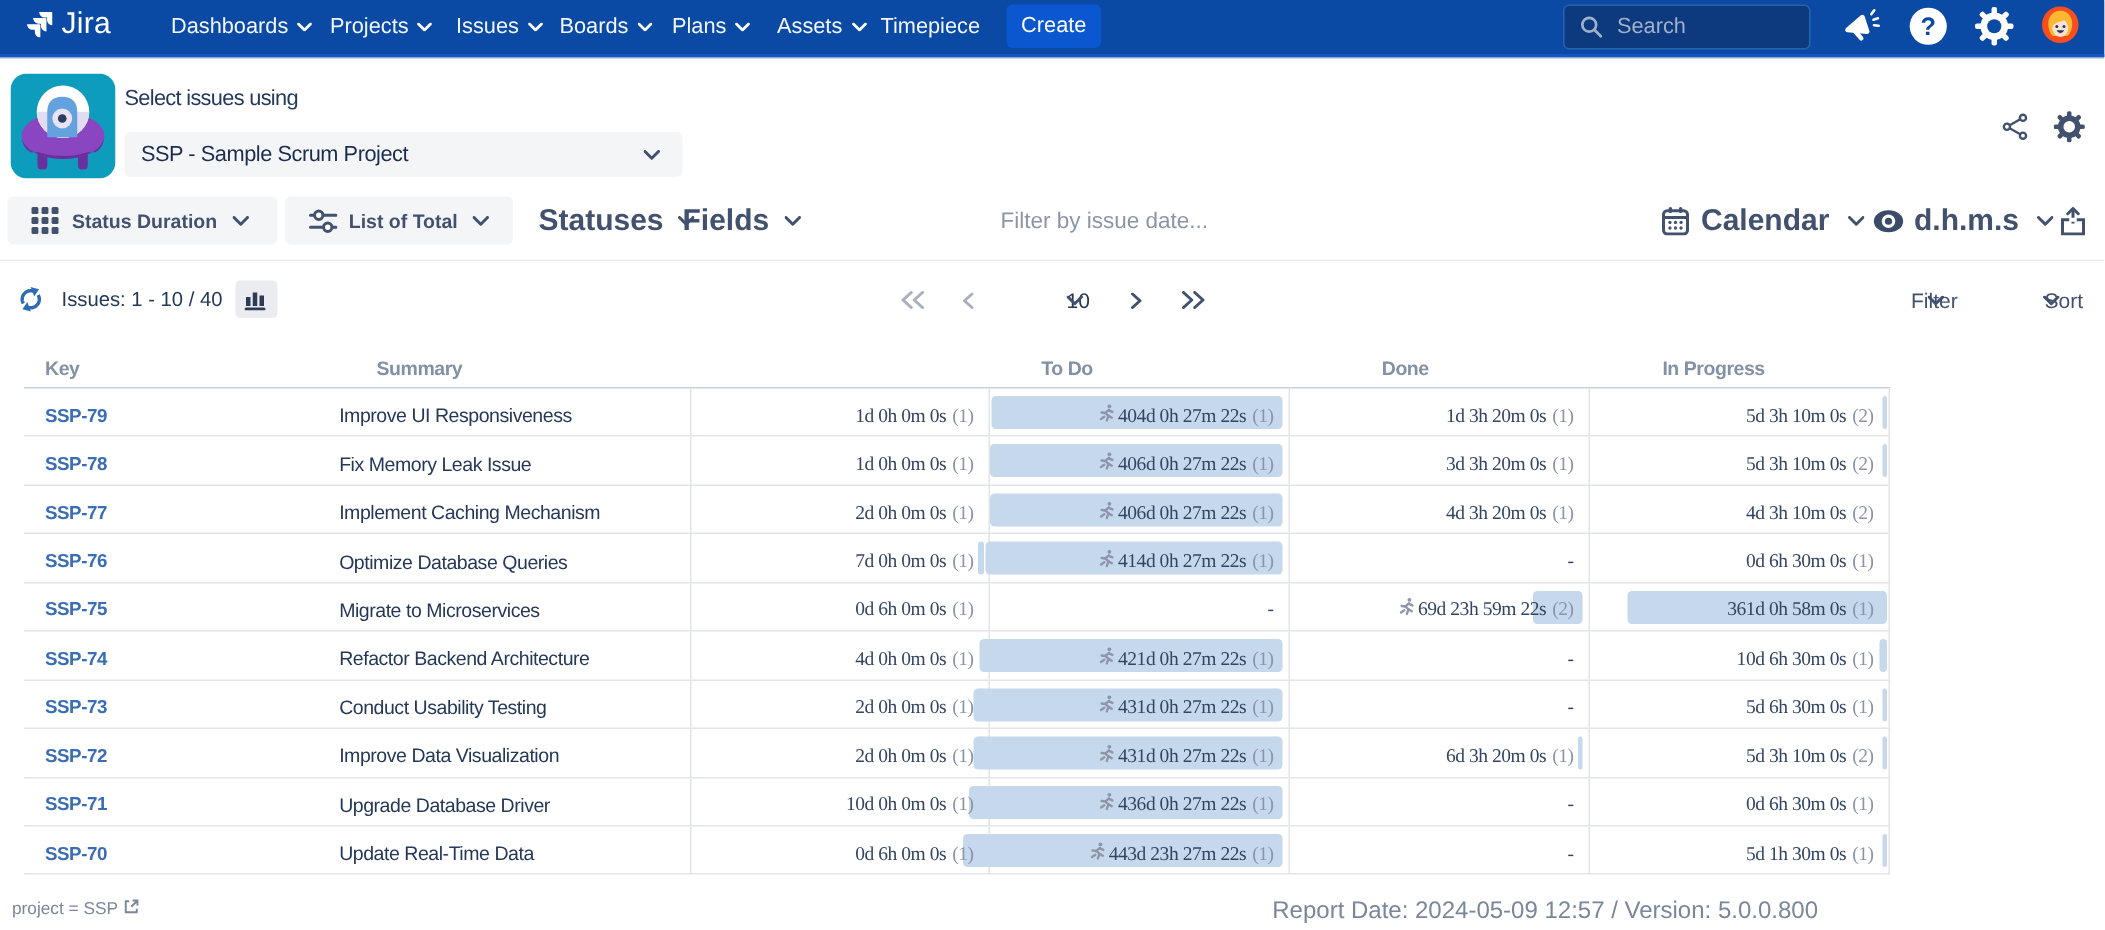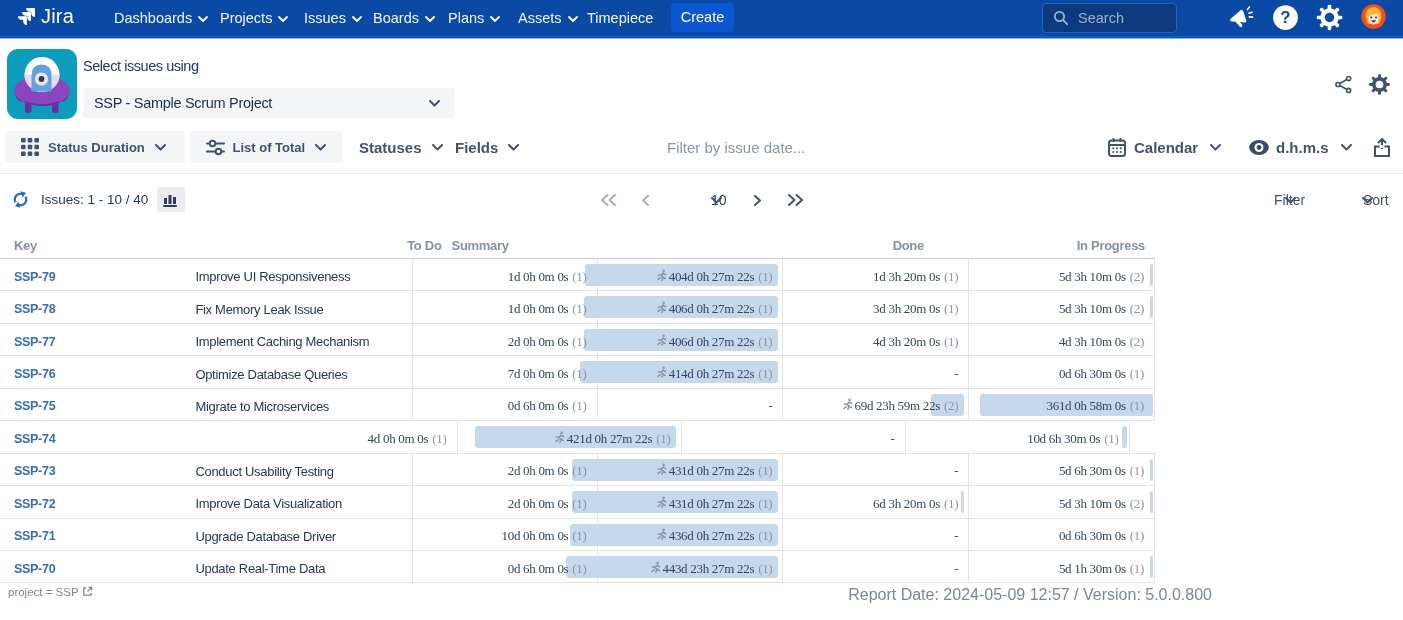--- a/index.html
+++ b/index.html
@@ -12,77 +12,77 @@
   background:#0a4aa4; border-bottom:2px solid #0a57d0; box-shadow:0 1px 0 rgba(23,43,77,0.4); }
 .nav .logo { position:absolute; left:18px; top:5px; display:flex; align-items:center; }
 .nav .logo svg { margin-right:6px; }
 .nav .logo .word { color:#fff; font-size:20px; font-weight:500; letter-spacing:0.2px; }
 .navitem { position:absolute; top:0; height:36px; line-height:36px; color:#f2f6ff;
   font-size:14.5px; font-weight:400; white-space:nowrap; }
 .navitem svg { margin-left:6px; vertical-align:1px; }
 .createbtn { position:absolute; left:671px; top:3px; width:63px; height:29px;
   background:#0a57d0; border-radius:4px; color:#fff; font-size:14.5px; font-weight:500;
   text-align:center; line-height:29px; }
-.searchbox { position:absolute; left:1042px; top:3px; width:135px; height:30px;
+.searchbox { position:absolute; left:1042px; top:3px; width:165px; height:30px;
   background:#0d3a7e; border:1px solid #2a62ae; border-radius:4px;
   display:flex; align-items:center; }
 .searchbox .ph { color:#9fb0cb; font-size:14.5px; margin-left:9px; }
 .navicon { position:absolute; top:4px; }
 
 
 .appicon { position:absolute; left:7px; top:49px; }
 .lbl-select { position:absolute; left:83px; top:58px; font-size:14.5px; letter-spacing:-0.45px; color:#24395c; }
 .dd { position:absolute; background:#f4f5f7; border-radius:4px; color:#1c2d4e; }
 .dd-project { left:202px; top:50px; width:130px; height:29px; font-size:15px; line-height:29px; }
 .dd-project .t { margin-left:11px; }
 .dd-ssp { left:83px; top:88px; width:372px; height:30px; font-size:14.5px; letter-spacing:-0.3px; line-height:30px; }
 .dd-ssp .t { margin-left:11px; }
 .dd svg.chev { position:absolute; top:50%; margin-top:-3px; }
 .icon2 { position:absolute; }
 
 
 .tbtn { position:absolute; top:131px; height:32px; background:#f4f5f7; border-radius:4px;
   display:flex; align-items:center; color:#42526e; font-size:13px; font-weight:600; }
 .tlabel { position:absolute; top:131px; height:32px; display:flex; align-items:center;
-  color:#42526e; font-size:15px; font-weight:600; }
+  color:#42526e; font-size:20px; font-weight:600; }
 .tsep { position:absolute; left:0; top:173px; width:1403px; height:1px; background:#ebecf0; }
 .filterhint { position:absolute; left:667px; top:131px; height:32px; display:flex;
   align-items:center; color:#8b95a7; font-size:15px; }
 
 
 .pagerow { position:absolute; left:0; top:183px; width:1403px; height:34px; }
 .issuestxt { position:absolute; left:41px; top:0; height:34px; line-height:34px;
   font-size:13.5px; color:#243858; }
 .chartbtn { position:absolute; left:157px; top:4px; width:28px; height:25px;
   background:#ebecf0; border-radius:3px; display:flex; align-items:center; justify-content:center; }
 .pgel { position:absolute; top:0; height:34px; line-height:34px; font-size:14px; color:#42526e;margin-left:36px; }
 
 
-.tablewrap { position:absolute; left:0; top:232.5px; width:1155px; }
+.tablewrap { position:absolute; left:16px; top:232.5px; width:1244px; }
 .thead { display:flex; height:26.5px; align-items:center; color:#8391a6;
   font-size:12.5px; font-weight:700; border-bottom:1px solid #c9cfd8; }
 .trow { display:flex; height:32.45px; border-bottom:1px solid #e2e4e9; }
 .trow .td { padding-top:4px; }
 .td { position:relative; height:100%; display:flex; align-items:center; font-size:13px; letter-spacing:-0.3px; }
 .c-key   { width:235px; padding-left:14px; }
 .c-sum   { width:265px; border-right:1px solid #e2e4e9; color:#253858; }
 .c-todo  { width:222.5px; border-right:1px solid #e2e4e9; }
 .c-done  { width:224px; border-right:1px solid #e2e4e9; }
 .c-blk   { width:224px; border-right:1px solid #e2e4e9; }
 .c-ip    { width:224px; border-right:1px solid #e2e4e9; }
 .thead .c-sum, .thead .c-todo, .thead .c-done, .thead .c-blk, .thead .c-ip { border-right:none; }
 .num { justify-content:flex-end; padding-right:10px; color:#344563; }
 .keylink { color:#3a6db4; font-weight:700; font-size:12.5px; }
 .cnt { color:#8b95a7; margin-left:4px; }
 .pill { position:absolute; top:5px; height:22px; background:#c6d8ec; border-radius:3px; z-index:0; }
 .ctext { position:relative; z-index:1; display:flex; align-items:flex-start;font-family:Liberation Serif, serif; }
 .runner { margin-right:1px; }
 
 
-.footer { position:absolute; left:0; top:583px; width:1219px; height:24px; }
+.footer { position:absolute; left:0; top:596px; width:1219px; height:24px; }
 .ftl { position:absolute; left:8px; top:3px; font-size:11.5px; color:#7a869a; }
 .ftr { position:absolute; right:7px; top:3px; font-size:16px; color:#7a869a; }
 </style>
 </head>
 <body>
 <div id="page">
 
   <div class="nav">
     <div class="logo">
       <svg width="17" height="17" viewBox="0 0 24 24">
@@ -331,22 +331,22 @@
         <path d="M1 1l4.5 4.5L10 1" fill="none" stroke="#42526e" stroke-width="2" stroke-linecap="round" stroke-linejoin="round"></path>
       </svg>
     <span class="pgel" style="left:1327px;">Sort</span>
     <svg style="position:absolute; left:1362px; top:14px;" width="11" height="7" viewBox="0 0 11 7">
         <path d="M1 1l4.5 4.5L10 1" fill="none" stroke="#42526e" stroke-width="2" stroke-linecap="round" stroke-linejoin="round"></path>
       </svg>
   </div>
 <div class="tablewrap">
   <div class="thead">
     <div class="td c-key">Key</div>
+    <div class="td c-sum" style="color:#8391a6;">Summary</div>
     <div class="td c-todo num" style="color:#8391a6;">To Do</div>
-    <div class="td c-sum" style="color:#8391a6;">Summary</div>
     <div class="td c-done num" style="color:#8391a6;">Done</div>
     <div class="td c-ip num" style="color:#8391a6;">In Progress</div>
   </div>
   <div class="trow">
     <div class="td c-key">
           <span class="keylink">SSP-79</span>
         </div>
     <div class="td c-sum">Improve UI Responsiveness</div>
     <div class="td c-todo num">
           <span class="ctext">1d 0h 0m 0s<span class="cnt">(1)</span></span>
@@ -484,20 +484,21 @@
         </div>
     <div class="td c-ip num">
           <span class="pill" style="right:1.5px; width:172.6px;"></span>
           <span class="ctext">361d 0h 58m 0s<span class="cnt">(1)</span></span>
         </div>
   </div>
   <div class="trow">
     <div class="td c-key">
           <span class="keylink">SSP-74</span>
         </div>
+    <div class="td c-sum">Refactor Backend Architecture</div>
     <div class="td c-todo num">
           <span class="ctext">4d 0h 0m 0s<span class="cnt">(1)</span></span>
         </div>
     <div class="td c-done num">
           <span class="pill" style="right:4.5px; width:201.2px;"></span>
           <span class="ctext"><svg class="runner" width="13" height="13" viewBox="0 0 13 13">
               <g fill="none" stroke="#8e96a8" stroke-width="1.6" stroke-linecap="round" stroke-linejoin="round">
                 <circle cx="8.6" cy="1.9" r="1.3" fill="#8e96a8" stroke="none"></circle>
                 <path d="M8.3 4.2 L5.9 6.3 L8.0 8.2 L6.9 11.3"></path>
                 <path d="M5.9 6.3 L3.4 6.0"></path>

